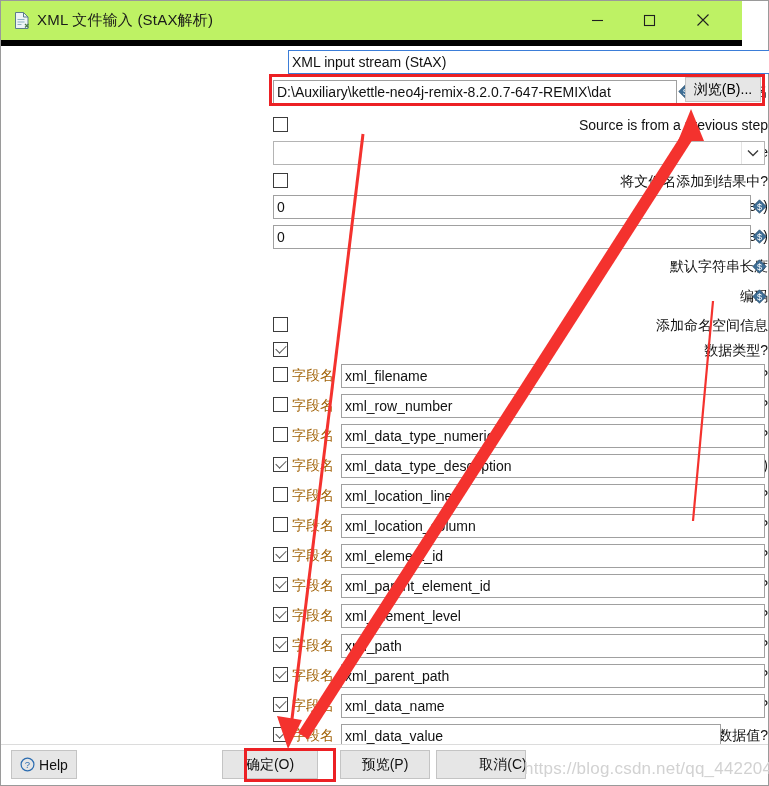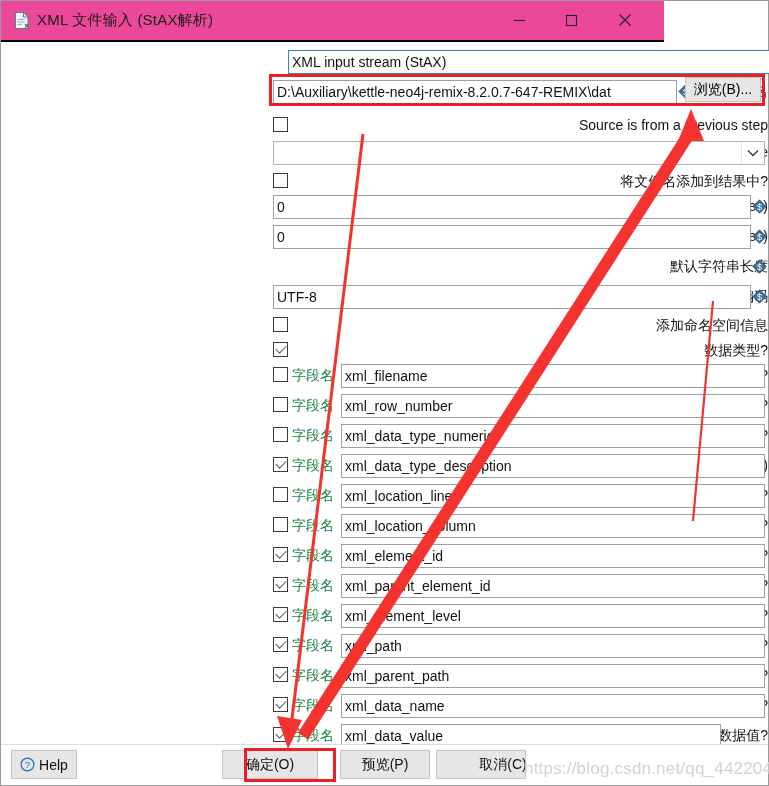--- a/index.html
+++ b/index.html
@@ -17,23 +17,23 @@
     position: relative;
     width: 769px; height: 786px;
     box-sizing: border-box;
     border: 1px solid #9a9a9a;
     background: #ffffff;
   }
 
   
   #titlebar {
     position: absolute; top: 0; left: 0;
-    width: 663px; height: 39px;
-    background: #ec4899;
-    border-bottom: 2px solid #000000;
+    width: 741px; height: 39px;
+    background: #bef264;
+    border-bottom: 6px solid #000000;
   }
   .title-icon {
     position: absolute; left: 12px; top: 10px;
     width: 18px; height: 19px;
   }
   .title-text {
     position: absolute; left: 36px; top: 10px;
     font-size: 15px;
     color: #1a1a1a;
     white-space: nowrap;
@@ -121,21 +121,21 @@
     width: 9px; height: 5px;
     border-left: 1.6px solid #5a5a5a;
     border-bottom: 1.6px solid #5a5a5a;
     transform: rotate(-45deg);
   }
   .subl {
     position: absolute;
     top: 0; line-height: 30px;
     font-size: 14px;
     white-space: nowrap;
-    color: #15803d;
+    color: #a16207;
   }
   
   .varicon {
     position: absolute;
     top: 8px;
     width: 15px; height: 15px;
   }
 
   
   #bottombar {
@@ -305,21 +305,20 @@
       <span class="varicon" style="left:751px;">
         <svg width="15" height="15" viewBox="0 0 15 15">
           <path d="M7.5 0.8L14.2 7.5 7.5 14.2 0.8 7.5z" fill="#3d6e96" stroke="#2c506e" stroke-width="0.8"></path>
           <text x="7.5" y="11" font-size="9" font-family="Liberation Sans, sans-serif" fill="#ffffff" text-anchor="middle">$</text>
         </svg>
       </span>
     </div>
 
     <div class="row" style="top:241px;">
       <span class="lbl" style="width:268px;">编码</span>
-      <div class="txt" style="left:272px; width:478px;">UTF-8</div>
       <span class="varicon" style="left:751px;">
         <svg width="15" height="15" viewBox="0 0 15 15">
           <path d="M7.5 0.8L14.2 7.5 7.5 14.2 0.8 7.5z" fill="#3d6e96" stroke="#2c506e" stroke-width="0.8"></path>
           <text x="7.5" y="11" font-size="9" font-family="Liberation Sans, sans-serif" fill="#ffffff" text-anchor="middle">$</text>
         </svg>
       </span>
     </div>
 
     <div class="row" style="top:270px;">
       <span class="lbl" style="width:268px;">添加命名空间信息</span>

